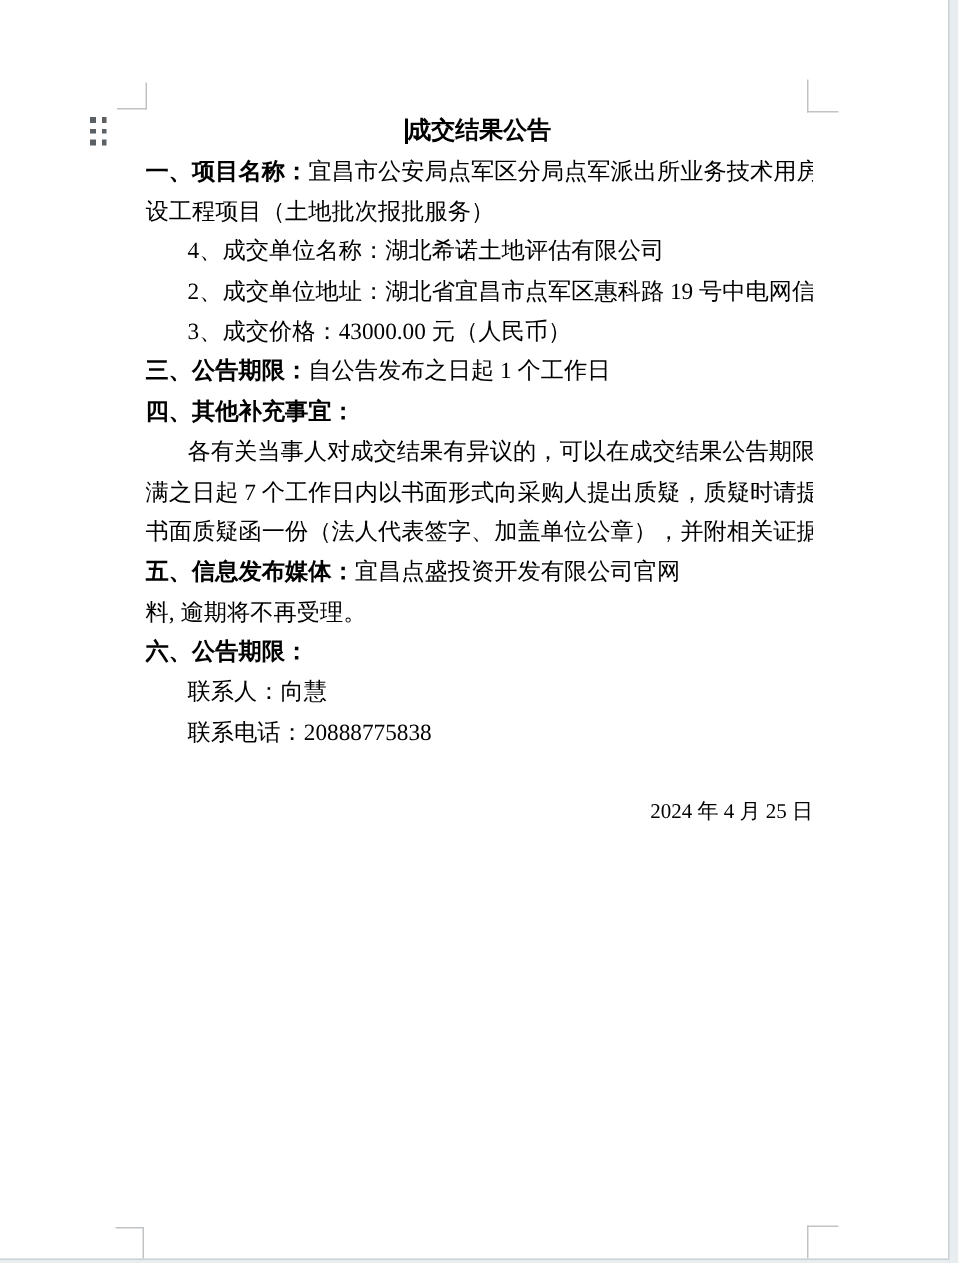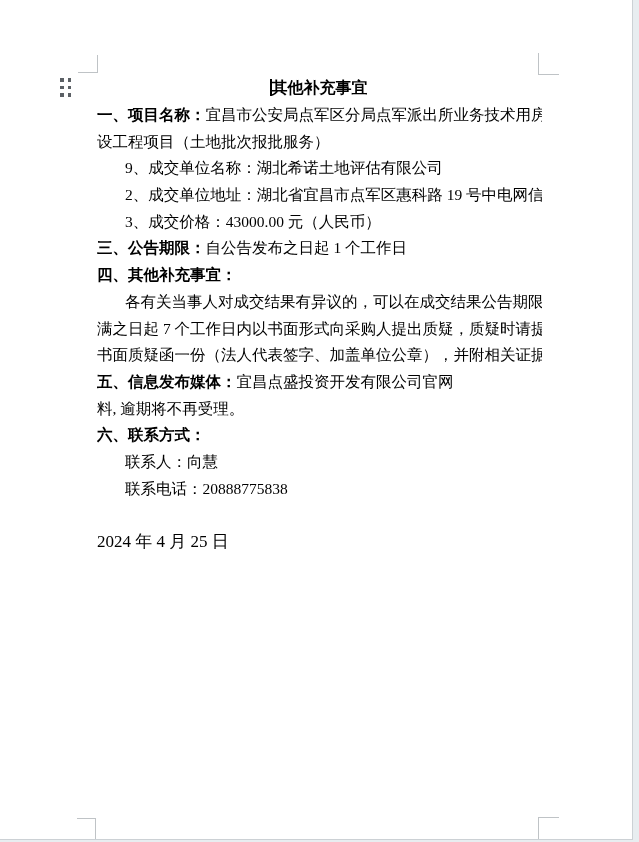--- a/index.html
+++ b/index.html
@@ -88,22 +88,22 @@
     font-size: 15.5px;
     white-space: nowrap;
     overflow: hidden;
   }
   .line.ind { padding-left: 28px; }
   .line.just { text-align: justify; text-align-last: justify; }
   .line b { font-weight: bold; }
   .date-line {
     height: 26.7px;
     line-height: 26.7px;
-    font-size: 17px;
-    text-align: left;
+    font-size: 14px;
+    text-align: right;
     white-space: nowrap;
   }
 </style>
 </head>
 <body>
 
 <div class="page">
 
   <div class="crop tl"></div>
   <div class="crop tr"></div>
@@ -115,35 +115,35 @@
     <span class="dot"></span>
     <span class="dot"></span>
     <span class="dot"></span>
     <span class="dot"></span>
     <span class="dot"></span>
   </div>
 
   <div class="caret"></div>
 
   <div class="doc">
-    <div class="title-line">其他补充事宜</div>
+    <div class="title-line">成交结果公告</div>
     <div id="lines-host">
         <div class="line just"><b>一、项目名称：</b><span>宜昌市公安局点军区分局点军派出所业务技术用房建</span></div>
         <div class="line"><span>设工程项目（土地批次报批服务）</span></div>
-        <div class="line ind"><span>9、成交单位名称：湖北希诺土地评估有限公司</span></div>
+        <div class="line ind"><span>4、成交单位名称：湖北希诺土地评估有限公司</span></div>
         <div class="line ind just"><span>2、成交单位地址：湖北省宜昌市点军区惠科路 19 号中电网信园</span></div>
         <div class="line ind"><span>3、成交价格：43000.00 元（人民币）</span></div>
         <div class="line"><b>三、公告期限：</b><span>自公告发布之日起 1 个工作日</span></div>
         <div class="line"><b>四、其他补充事宜：</b></div>
         <div class="line ind just"><span>各有关当事人对成交结果有异议的，可以在成交结果公告期限届</span></div>
         <div class="line just"><span>满之日起 7 个工作日内以书面形式向采购人提出质疑，质疑时请提交</span></div>
         <div class="line just"><span>书面质疑函一份（法人代表签字、加盖单位公章），并附相关证据材</span></div>
         <div class="line"><b>五、信息发布媒体：</b><span>宜昌点盛投资开发有限公司官网</span></div>
         <div class="line"><span>料, 逾期将不再受理。</span></div>
-        <div class="line"><b>六、联系方式：</b></div>
+        <div class="line"><b>六、公告期限：</b></div>
         <div class="line ind"><span>联系人：向慧</span></div>
         <div class="line ind"><span>联系电话：20888775838</span></div>
         <div class="line"></div>
       </div>
     <div class="date-line">2024 年 4 月 25 日</div>
   </div>
 
 </div>
 
 <div class="right-strip"></div>

